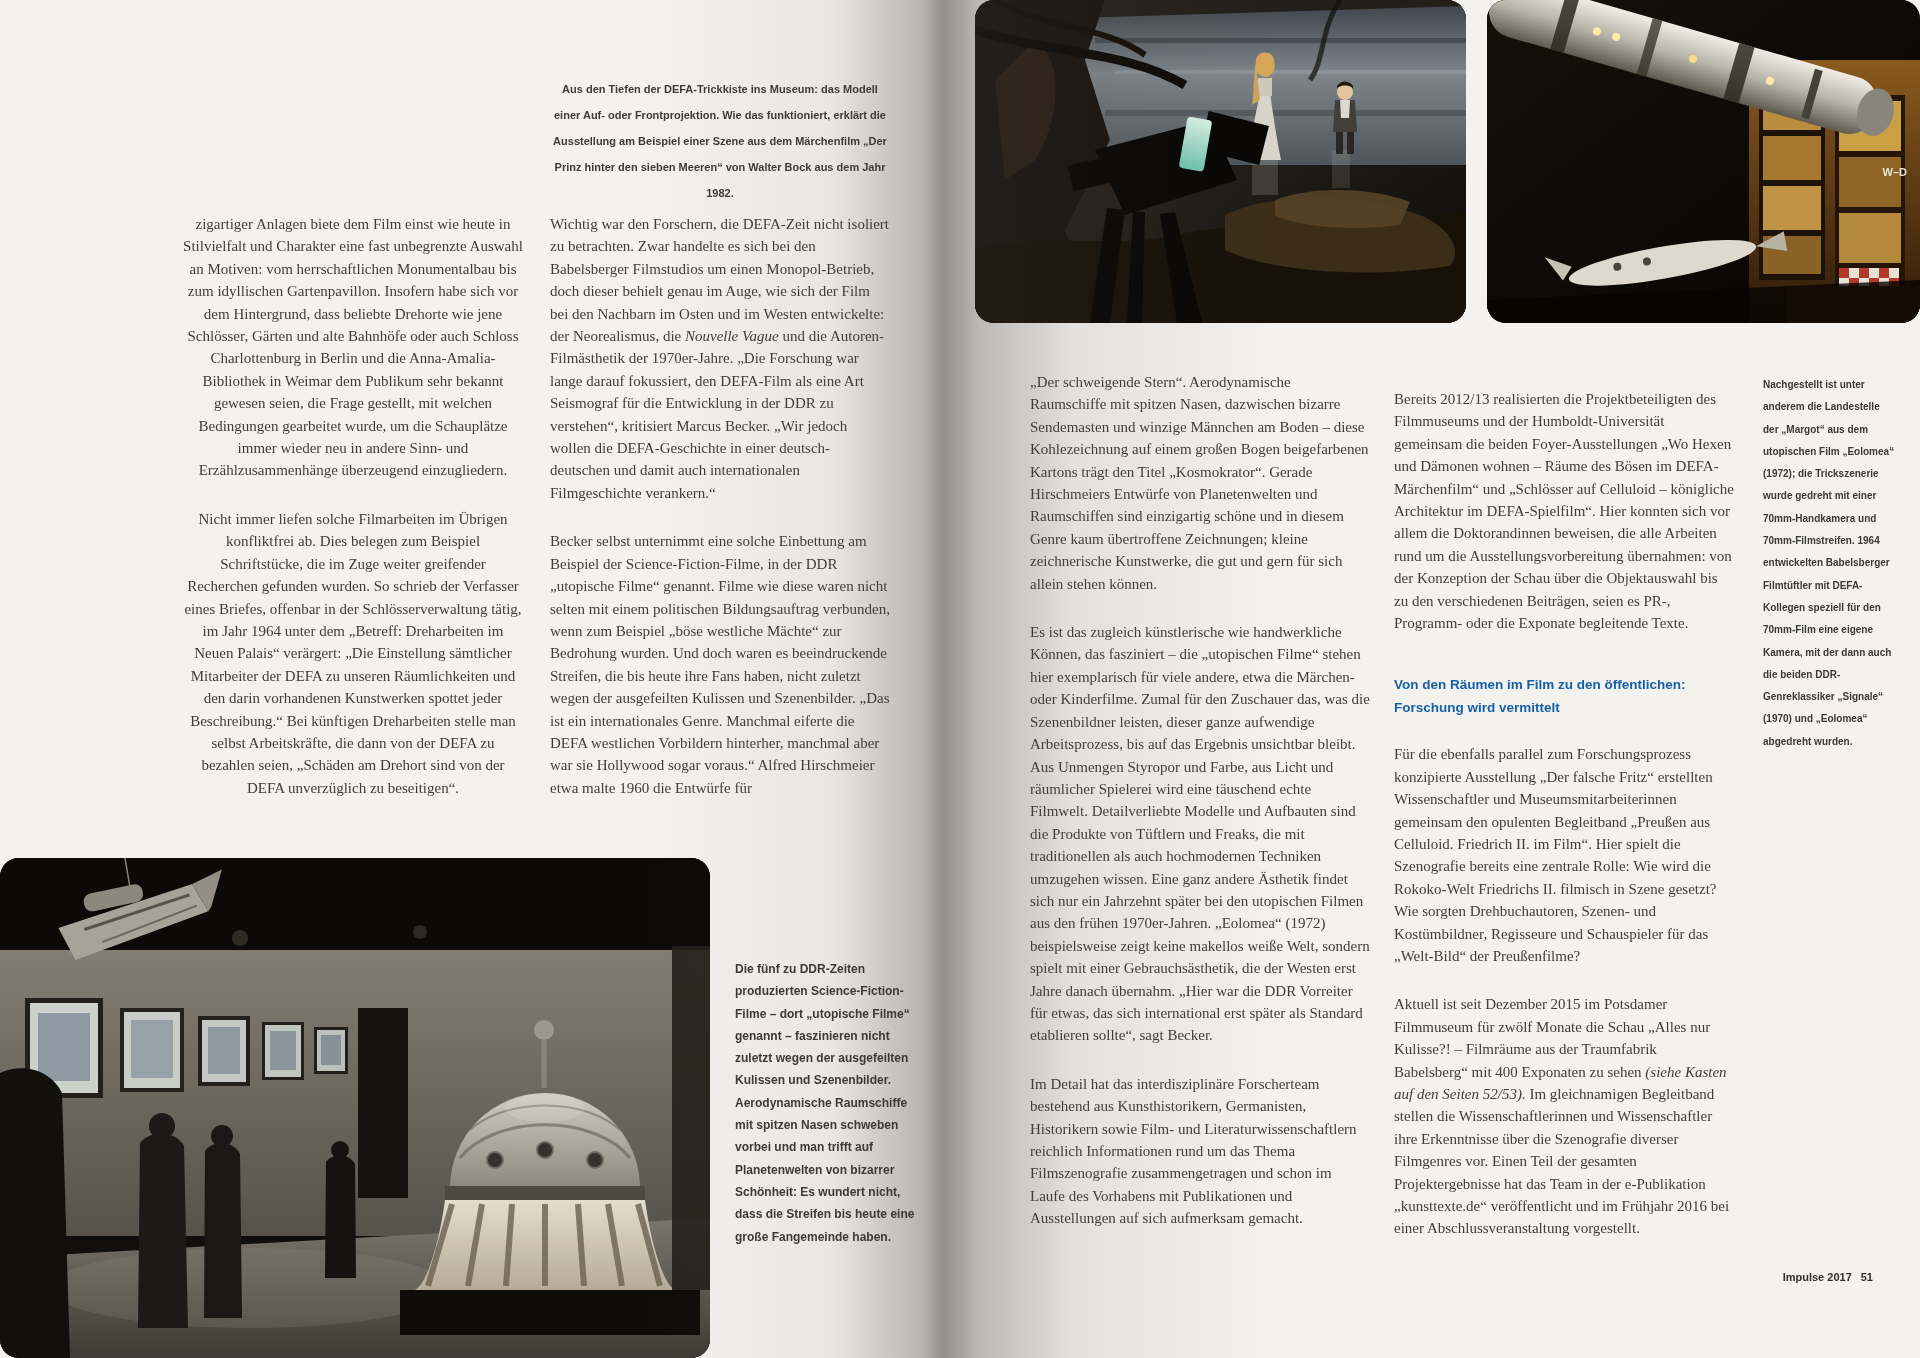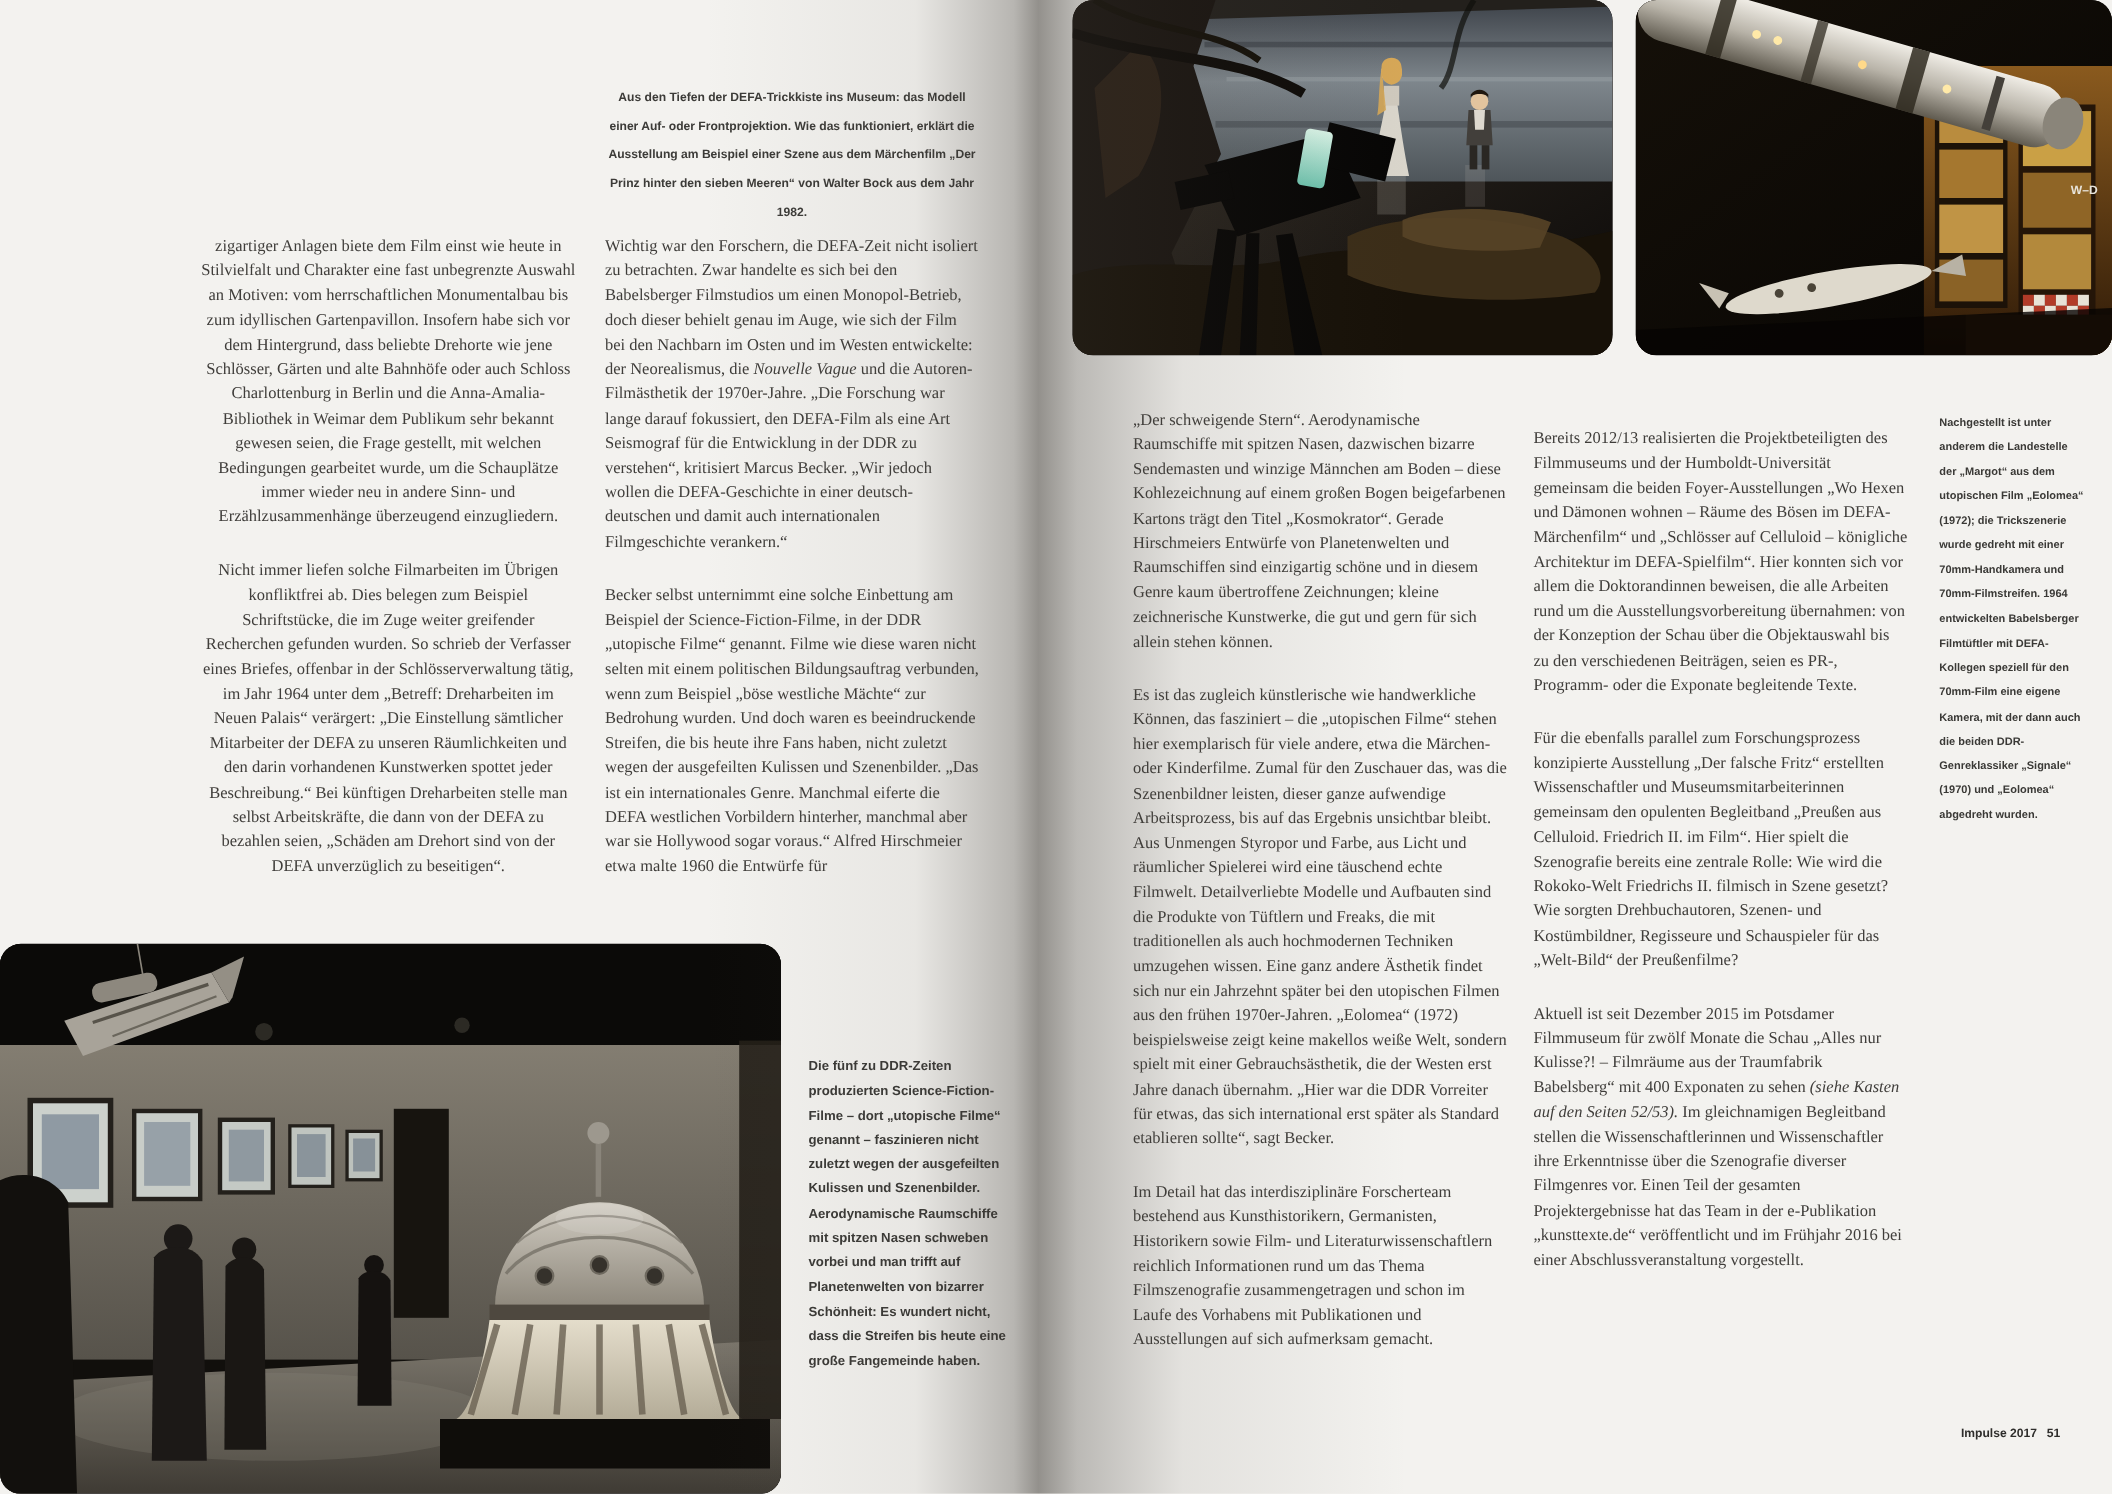--- a/index.html
+++ b/index.html
@@ -44,21 +44,21 @@
     font-weight:bold; font-size:10px; line-height:22.3px;
     color:#3a3936; z-index:3;
   }
   .blue-heading {
     font-family:"Liberation Sans", sans-serif;
     font-weight:bold; font-size:13.5px; line-height:22.4px;
     color:#1561a7;
     margin:40px 0 24px 0;
   }
   .footer {
-    position:absolute; top:1297px; right:47px;
+    position:absolute; top:1271px; right:47px;
     font-size:11px; font-weight:bold; color:#2e2d2b;
     z-index:3;
   }
   .footer .pgnum { margin-left:9px; }
 
   
   .photo { position:absolute; overflow:hidden; background:#0c0a08; z-index:1;border-radius:19px; }
   .photo svg { display:block; width:100%; height:100%; }
   .photo-top-mid   { left:975px;  top:0;     width:491px; height:323px; }
   .photo-top-right { left:1487px; top:0;     width:433px; height:323px; }
@@ -316,20 +316,21 @@
 <div class="photo-caption">Die fünf zu DDR-Zeiten produzierten Science-Fiction-Filme – dort „utopische Filme“ genannt – faszinieren nicht zuletzt wegen der ausgefeilten Kulissen und Szenenbilder. Aerodynamische Raumschiffe mit spitzen Nasen schweben vorbei und man trifft auf Planetenwelten von bizarrer Schönheit: Es wundert nicht, dass die Streifen bis heute eine große Fangemeinde haben.</div>
 
 <div class="body-col" style="left:1030px; top:371px;">
   <p>„Der schweigende Stern“. Aerodynamische Raumschiffe mit spitzen Nasen, dazwischen bizarre Sendemasten und winzige Männchen am Boden – diese Kohlezeichnung auf einem großen Bogen beigefarbenen Kartons trägt den Titel „Kosmokrator“. Gerade Hirschmeiers Entwürfe von Planetenwelten und Raumschiffen sind einzigartig schöne und in diesem Genre kaum übertroffene Zeichnungen; kleine zeichnerische Kunstwerke, die gut und gern für sich allein stehen können.</p>
   <p>Es ist das zugleich künstlerische wie handwerkliche Können, das fasziniert – die „utopischen Filme“ stehen hier exemplarisch für viele andere, etwa die Märchen- oder Kinderfilme. Zumal für den Zuschauer das, was die Szenenbildner leisten, dieser ganze aufwendige Arbeitsprozess, bis auf das Ergebnis unsichtbar bleibt. Aus Unmengen Styropor und Farbe, aus Licht und räumlicher Spielerei wird eine täuschend echte Filmwelt. Detailverliebte Modelle und Aufbauten sind die Produkte von Tüftlern und Freaks, die mit traditionellen als auch hochmodernen Techniken umzugehen wissen. Eine ganz andere Ästhetik findet sich nur ein Jahrzehnt später bei den utopischen Filmen aus den frühen 1970er-Jahren. „Eolomea“ (1972) beispielsweise zeigt keine makellos weiße Welt, sondern spielt mit einer Gebrauchsästhetik, die der Westen erst Jahre danach übernahm. „Hier war die DDR Vorreiter für etwas, das sich international erst später als Standard etablieren sollte“, sagt Becker.</p>
   <p>Im Detail hat das interdisziplinäre Forscherteam bestehend aus Kunsthistorikern, Germanisten, Historikern sowie Film- und Literaturwissenschaftlern reichlich Informationen rund um das Thema Filmszenografie zusammengetragen und schon im Laufe des Vorhabens mit Publikationen und Ausstellungen auf sich aufmerksam gemacht.</p>
 </div>
 
 <div class="body-col" style="left:1394px; top:388px;">
   <p>Bereits 2012/13 realisierten die Projektbeteiligten des Filmmuseums und der Humboldt-Universität gemeinsam die beiden Foyer-Ausstellungen „Wo Hexen und Dämonen wohnen – Räume des Bösen im DEFA-Märchenfilm“ und „Schlösser auf Celluloid – königliche Architektur im DEFA-Spielfilm“. Hier konnten sich vor allem die Doktorandinnen beweisen, die alle Arbeiten rund um die Ausstellungsvorbereitung übernahmen: von der Konzeption der Schau über die Objektauswahl bis zu den verschiedenen Beiträgen, seien es PR-, Programm- oder die Exponate begleitende Texte.</p>
+  <h3 class="blue-heading">Von den Räumen im Film zu den öffentlichen: Forschung wird vermittelt</h3>
   <p>Für die ebenfalls parallel zum Forschungsprozess konzipierte Ausstellung „Der falsche Fritz“ erstellten Wissenschaftler und Museumsmitarbeiterinnen gemeinsam den opulenten Begleitband „Preußen aus Celluloid. Friedrich II. im Film“. Hier spielt die Szenografie bereits eine zentrale Rolle: Wie wird die Rokoko-Welt Friedrichs II. filmisch in Szene gesetzt? Wie sorgten Drehbuchautoren, Szenen- und Kostümbildner, Regisseure und Schauspieler für das „Welt-Bild“ der Preußenfilme?</p>
   <p><span>Aktuell ist seit Dezember 2015 im Potsdamer Filmmuseum für zwölf Monate die Schau „Alles nur Kulisse?! – Filmräume aus der Traumfabrik Babelsberg“ mit 400 Exponaten zu sehen </span><span class="em">(siehe Kasten auf den Seiten 52/53).</span><span> Im gleichnamigen Begleitband stellen die Wissenschaftlerinnen und Wissenschaftler ihre Erkenntnisse über die Szenografie diverser Filmgenres vor. Einen Teil der gesamten Projektergebnisse hat das Team in der e-Publikation „kunsttexte.de“ veröffentlicht und im Frühjahr 2016 bei einer Abschlussveranstaltung vorgestellt.</span></p>
 </div>
 
 <div class="margin-note">Nachgestellt ist unter anderem die Landestelle der „Margot“ aus dem utopischen Film „Eolomea“ (1972); die Trickszenerie wurde gedreht mit einer 70mm-Handkamera und 70mm-Filmstreifen. 1964 entwickelten Babelsberger Filmtüftler mit DEFA-Kollegen speziell für den 70mm-Film eine eigene Kamera, mit der dann auch die beiden DDR-Genreklassiker „Signale“ (1970) und „Eolomea“ abgedreht wurden.</div>
 
 <div class="footer">
   <span>Impulse 2017</span><span class="pgnum">51</span>
 </div>
 

